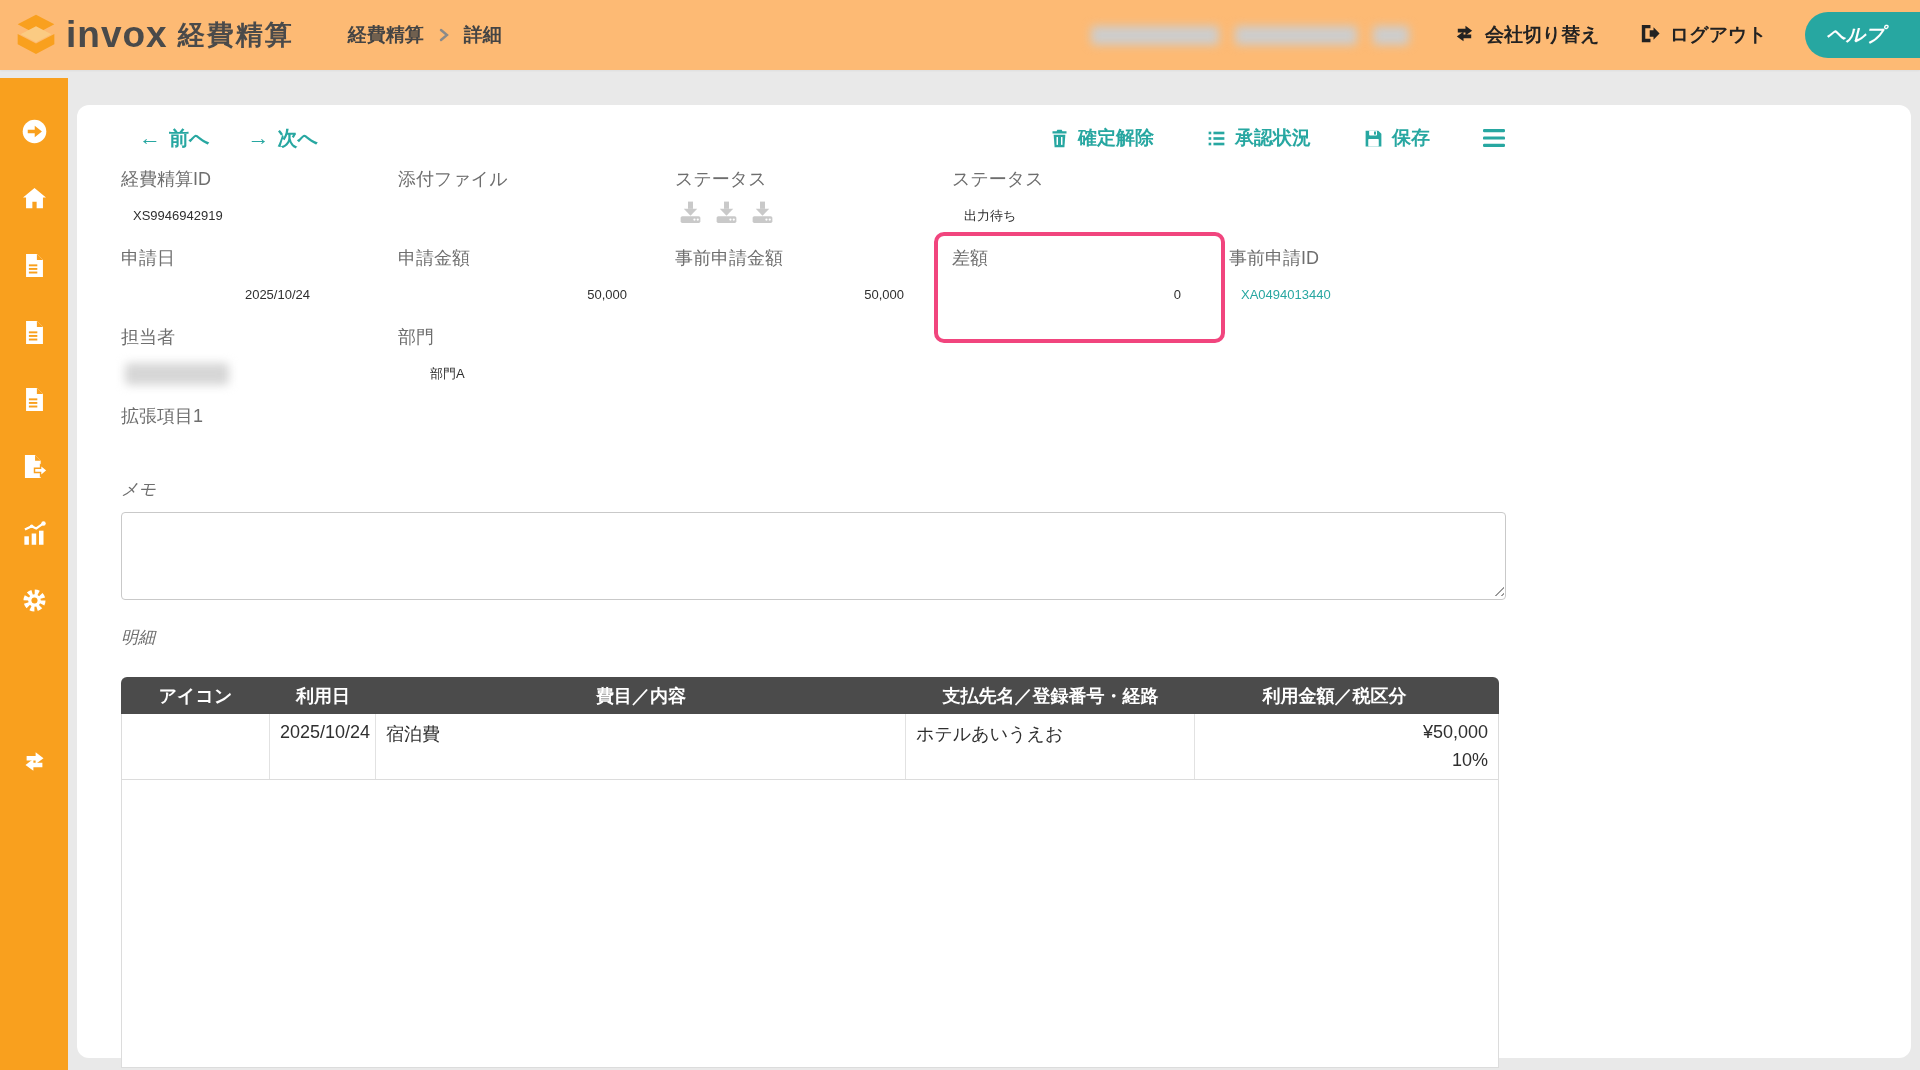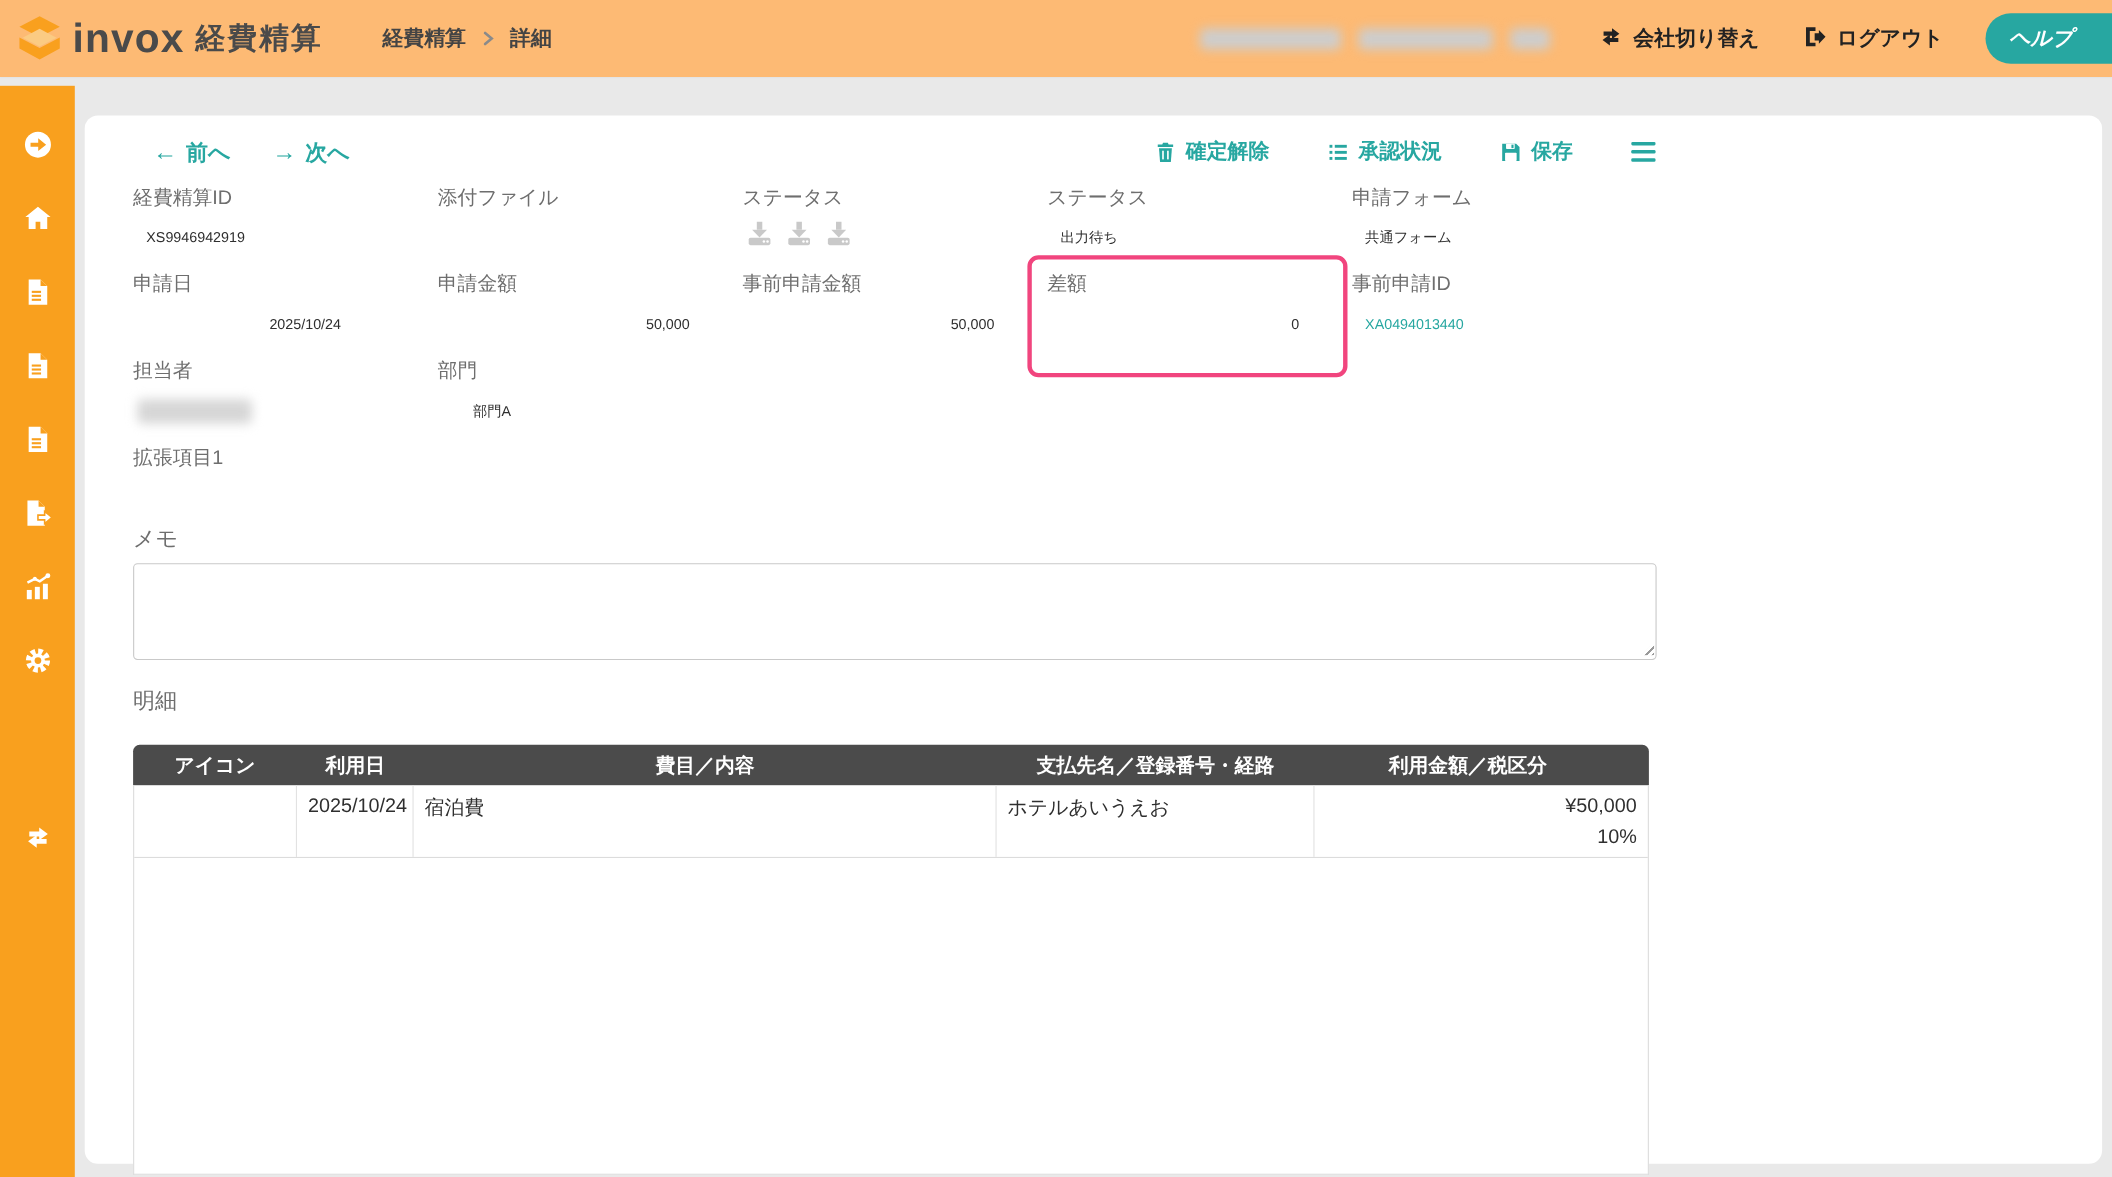--- a/index.html
+++ b/index.html
@@ -69,21 +69,21 @@
   .fvalue.link { color:var(--teal); cursor:pointer; }
   .dl-icons { display:flex; gap:9px; margin-top:8px; padding-left:2px; }
   .dl-icons svg { width:27px; height:27px; cursor:pointer; }
   .blur-value { width:104px; height:22px; margin-top:14px; margin-left:4px; background:#d6d6d6; border-radius:4px; filter:blur(5px); }
   .diff-highlight {
     position:absolute; top:-14px; left:-18px; right:4px; bottom:-36px;
     border:4px solid var(--pink); border-radius:10px; pointer-events:none;
   }
   
   .memo-section { margin-top:50px; }
-  .section-label { font-size:20px; color:#6e6e6e; line-height:24px; }
+  .section-label { font-size:17px; color:#6e6e6e; line-height:24px;font-style:italic; }
   .memo-box {
     margin-top:10px; width:1385px; height:88px; resize:none;
     border:1px solid #c9c9c9; border-radius:4px; font-family:"Liberation Sans", sans-serif;
     font-size:17px; padding:8px 10px; position:relative; background:#fff; display:block;
   }
   .memo-wrap { position:relative; width:1385px; }
   .resize-handle {
     position:absolute; right:2px; bottom:4px; width:12px; height:12px;
     background:repeating-linear-gradient(135deg, transparent 0 2.5px, #9a9a9a 2.5px 4px);
     clip-path:polygon(100% 0, 100% 100%, 0 100%);
@@ -300,24 +300,20 @@
               <rect x="3.5" y="16.5" width="19" height="6.5" rx="1.6" fill="#c9c9c9"></rect>
               <circle cx="16.8" cy="19.8" r="1.1" fill="#fff"></circle>
               <circle cx="20" cy="19.8" r="1.1" fill="#fff"></circle>
             </svg>
           </div>
         </div>
         <div class="fcell">
           <span class="flabel">ステータス</span>
           <span class="fvalue">出力待ち</span>
         </div>
-        <div class="fcell">
-          <span class="flabel">申請フォーム</span>
-          <span class="fvalue">共通フォーム</span>
-        </div>
       </div>
 
       <div class="frow">
         <div class="fcell">
           <span class="flabel">申請日</span>
           <span class="fvalue date">2025/10/24</span>
         </div>
         <div class="fcell">
           <span class="flabel">申請金額</span>
           <span class="fvalue num">50,000</span>

